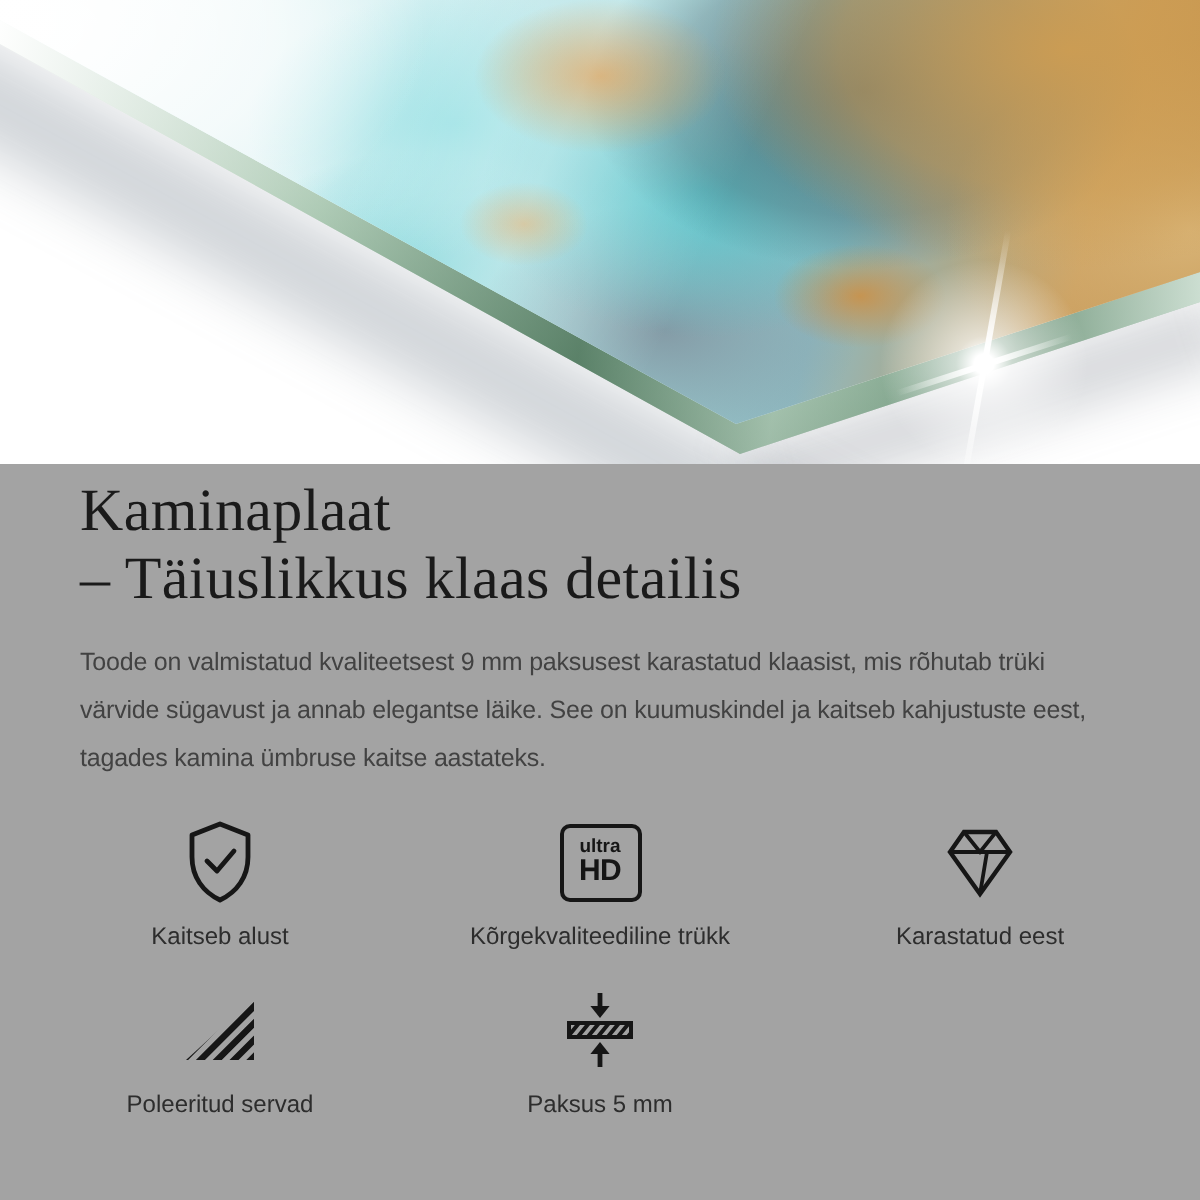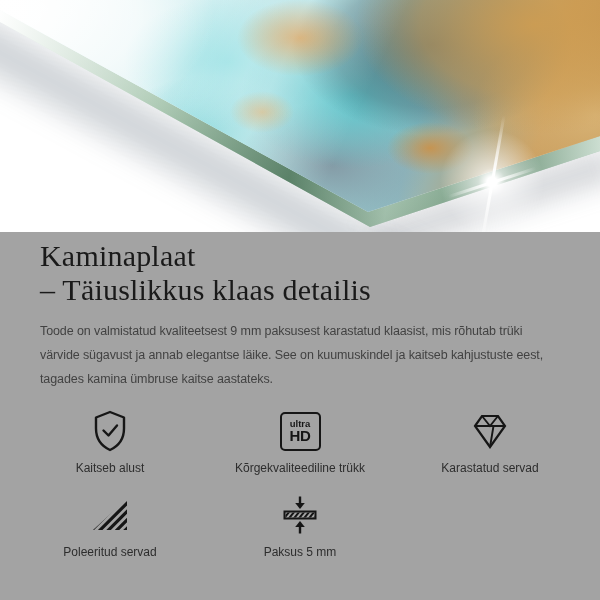--- a/index.html
+++ b/index.html
@@ -109,21 +109,21 @@
         <div class="label">Kõrgekvaliteediline trükk</div>
       </div>
 
       <div class="feature">
         <div class="icon-wrap">
           <svg width="44" height="38" viewBox="0 0 44 38">
             <path class="icon-stroke" d="M7 14 L14 4 H30 L37 14 L22 35 Z" stroke-width="2.2" stroke-linejoin="miter"></path>
             <path class="icon-stroke" d="M7 14 H37 M14 4 L22 14 L30 4 M22 35 L25.5 14" stroke-width="1.9"></path>
           </svg>
         </div>
-        <div class="label">Karastatud servad</div>
+        <div class="label">Karastatud eest</div>
       </div>
 
       <div class="feature">
         <div class="icon-wrap">
           <svg width="40" height="38" viewBox="0 0 40 38">
             <defs>
                 <clipPath id="triClip">
                   <path d="M3 34 L37 34 L37 3 Z"></path>
                 </clipPath>
               </defs>

